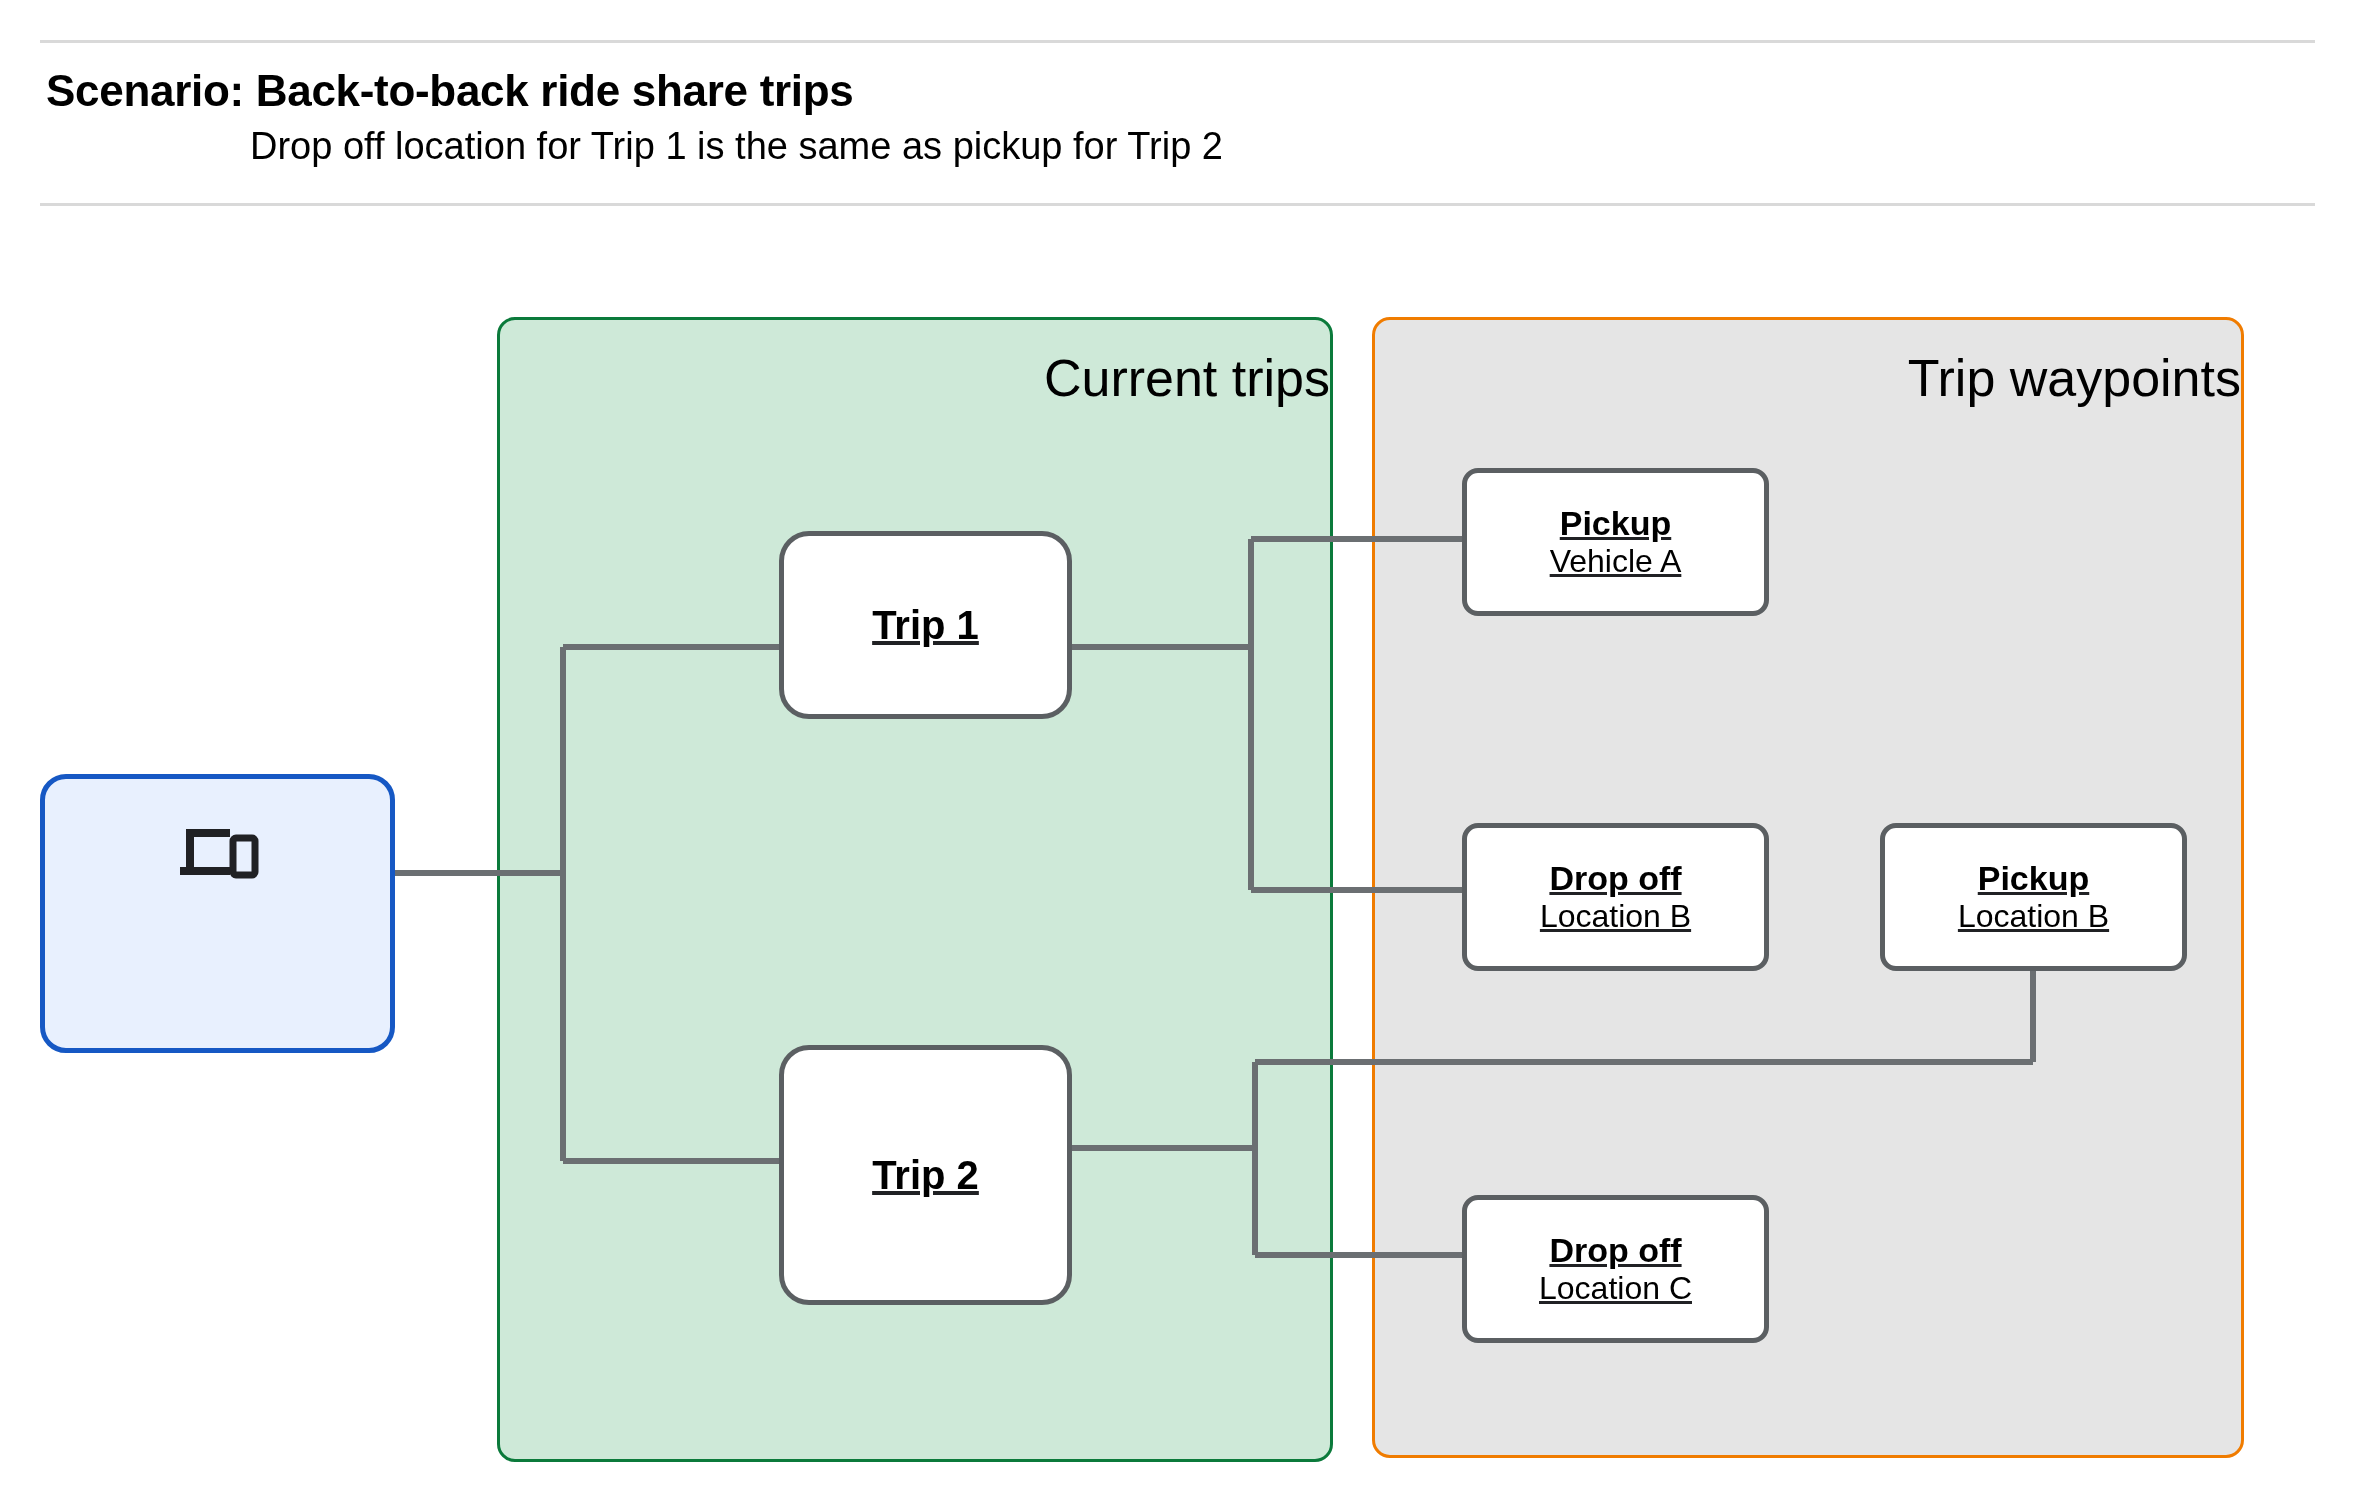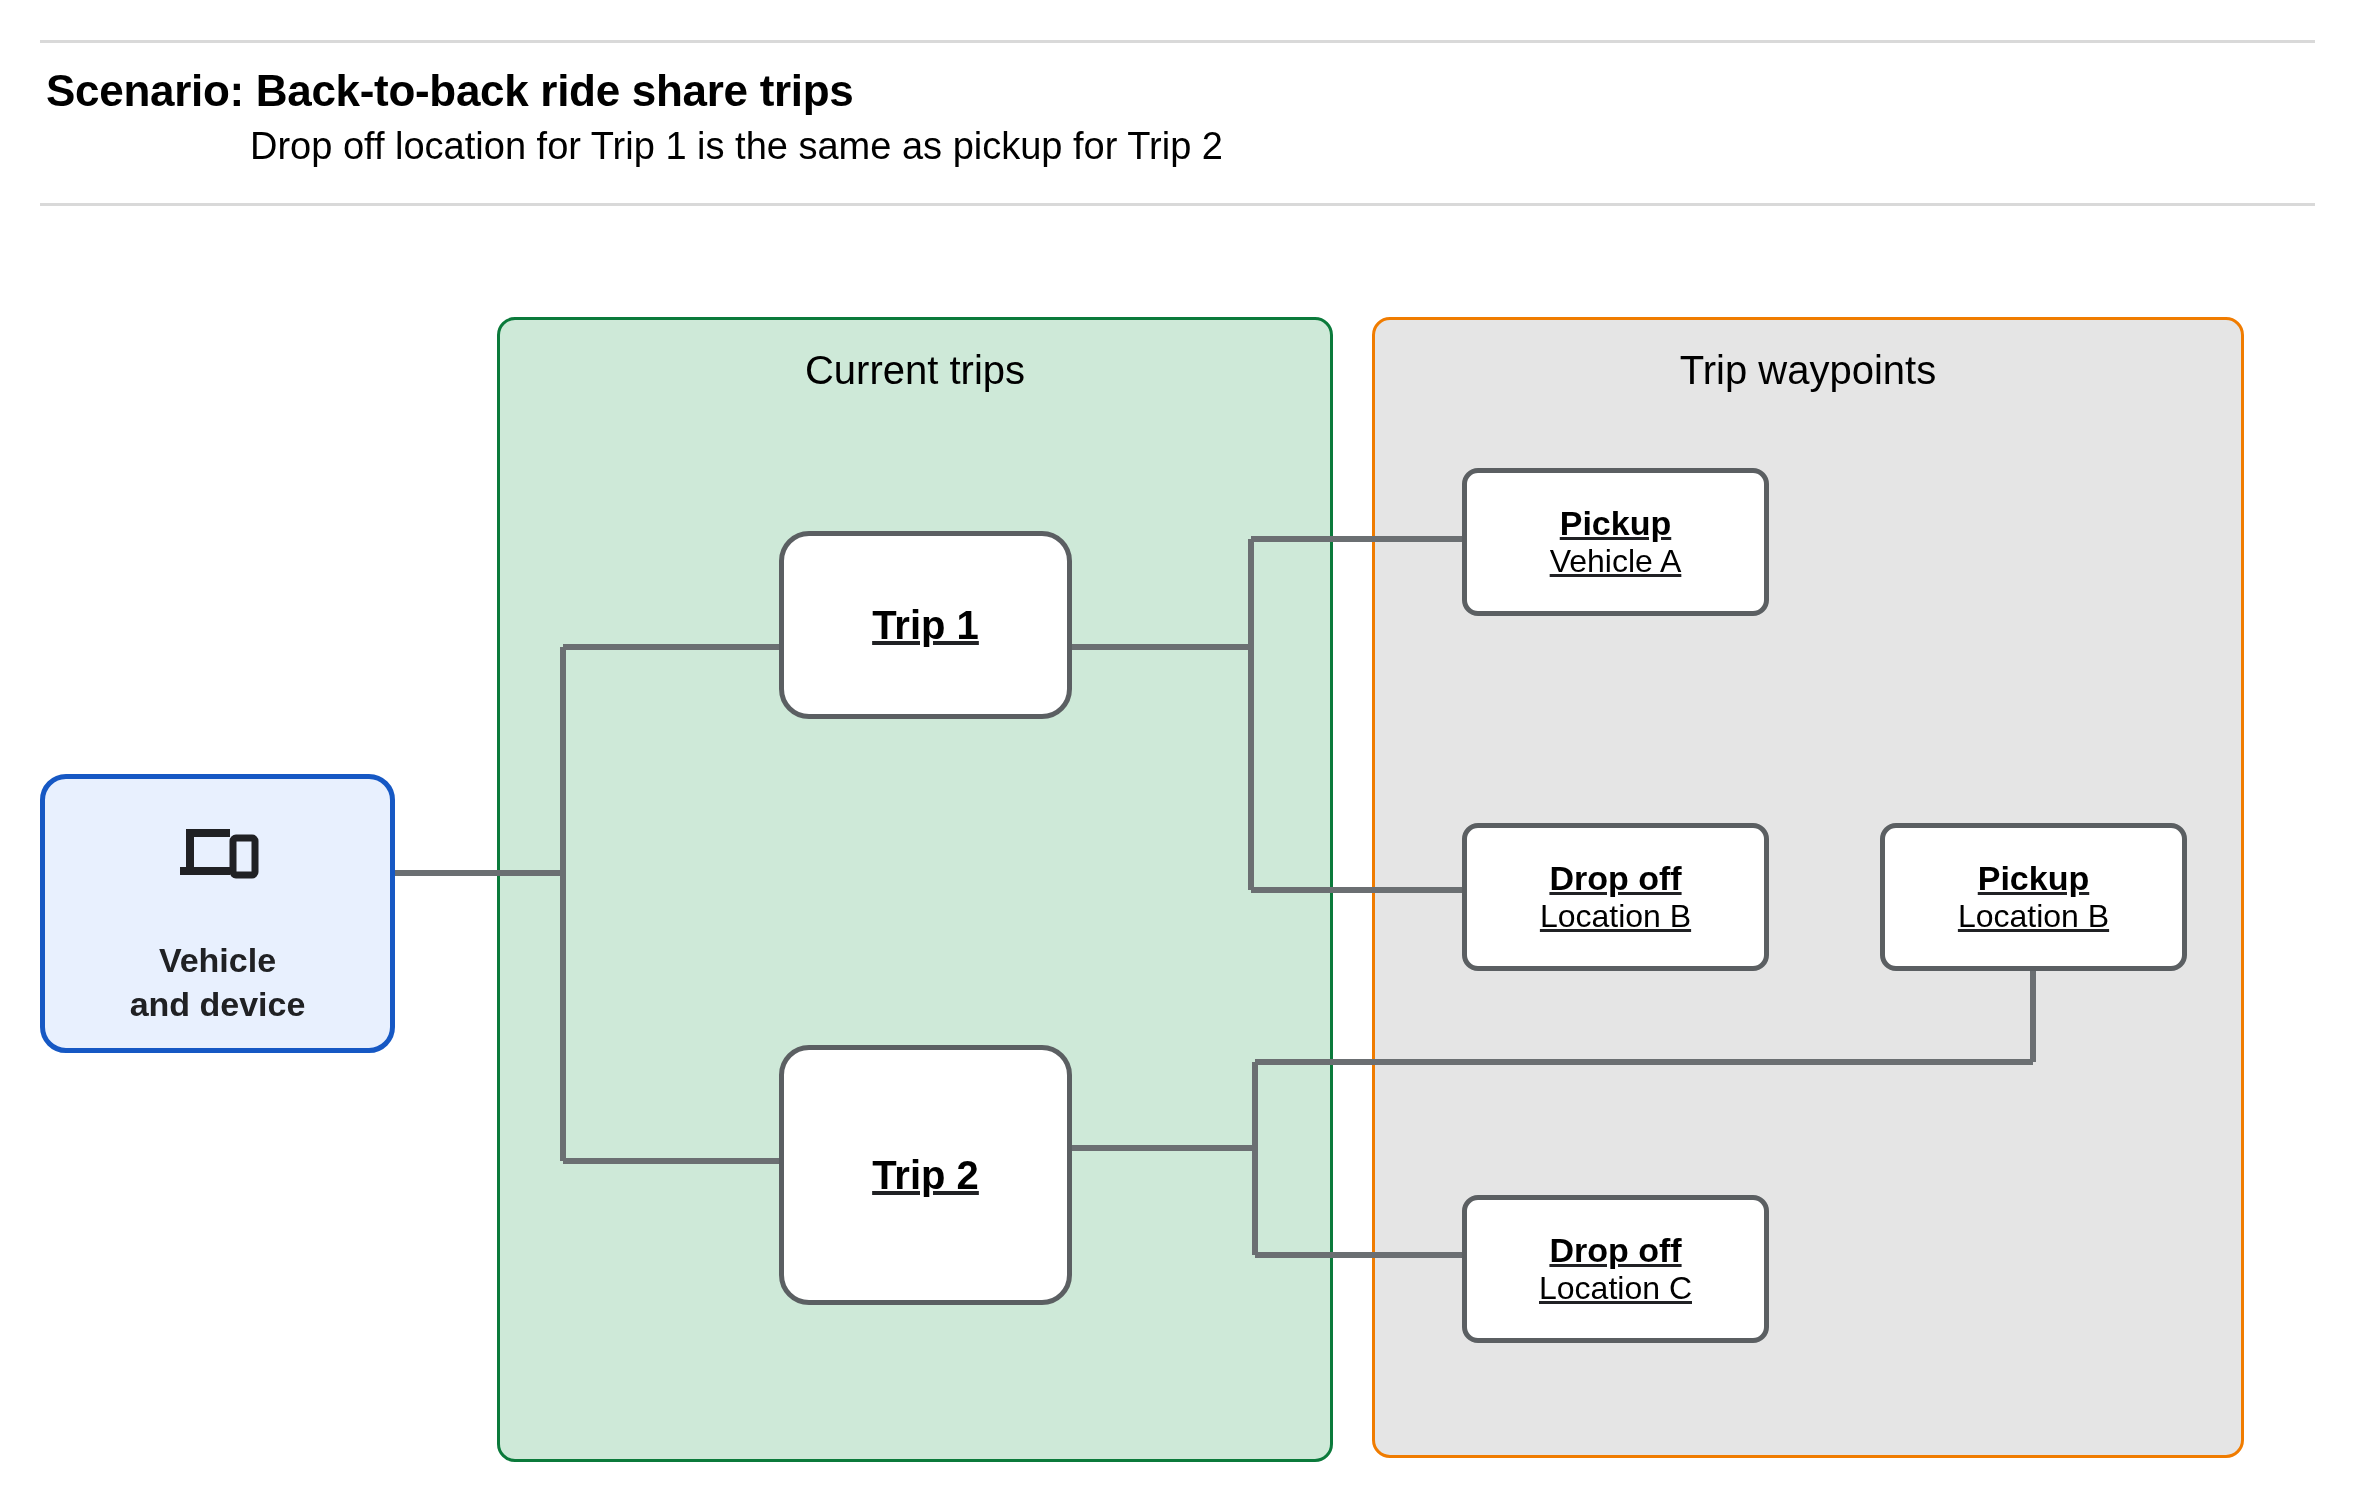--- a/index.html
+++ b/index.html
@@ -54,22 +54,22 @@
   .panel {
     position: absolute;
     border-radius: 18px;
     box-sizing: border-box;
   }
   .panel-title {
     position: absolute;
     top: 28px;
     left: 0;
     right: 0;
-    text-align: center;
-    font-size: 40px;
+    text-align: right;
+    font-size: 52px;
     color: #000000;
   }
   #panel-current-trips {
     left: 497px;
     top: 317px;
     width: 836px;
     height: 1145px;
     background: #cee9d8;
     border: 3px solid #0b7a3b;
   }
@@ -212,22 +212,20 @@
 
       <path d="M 1255 1255 L 1462 1255"></path>
     </g>
   </svg>
 
   <div id="node-vehicle">
     <svg id="vehicle-icon" viewBox="0 0 84 62" xmlns="http://www.w3.org/2000/svg">
       <path d="M10 8 h44 v8 h-36 v30 h36 v8 H4 v-8 h6 z" fill="#202124"></path>
       <rect x="57" y="17" width="22" height="37" rx="3" fill="none" stroke="#202124" stroke-width="7"></rect>
     </svg>
-    <div id="vehicle-label">Vehicle
-and device</div>
   </div>
 
   <div class="node trip" id="node-trip-1">
     <div class="trip-label">Trip 1</div>
   </div>
   <div class="node trip" id="node-trip-2">
     <div class="trip-label">Trip 2</div>
   </div>
 
   <div class="node waypoint" id="node-pickup-a">

